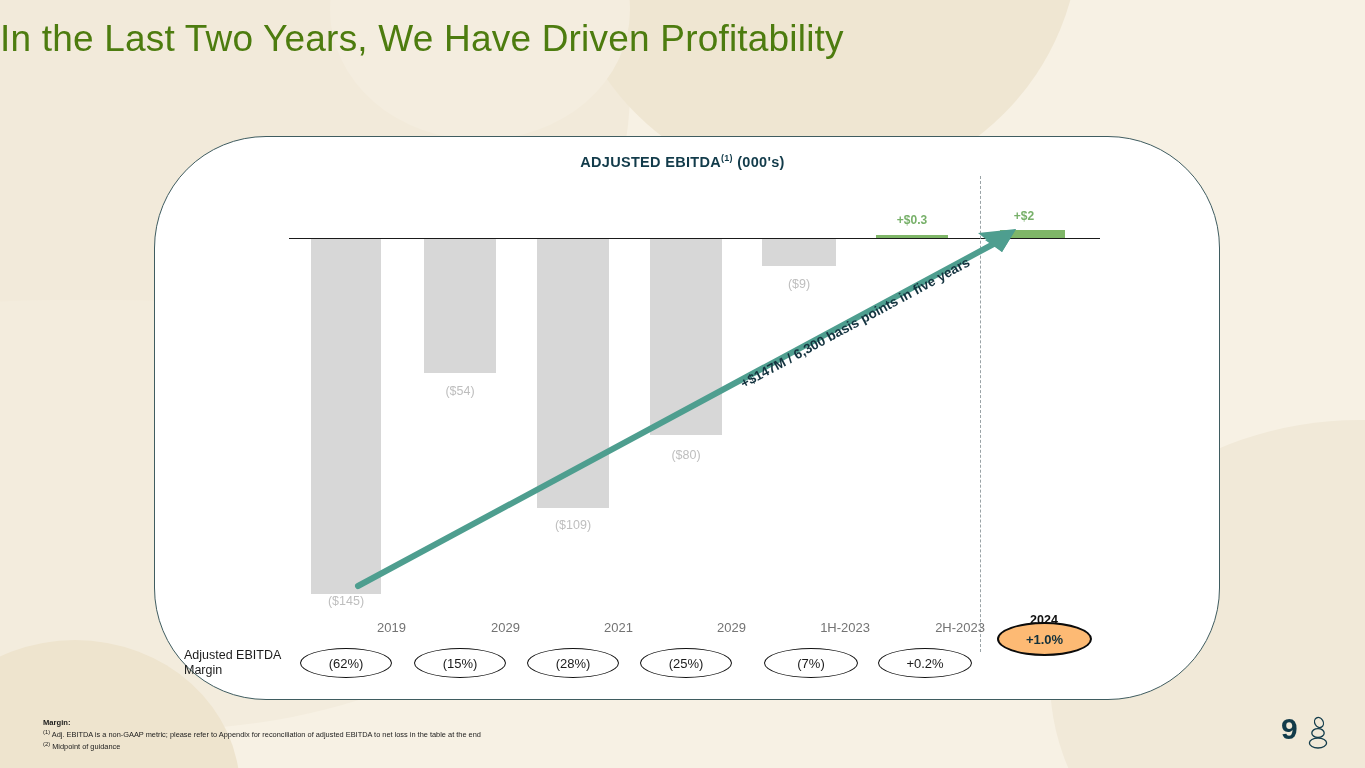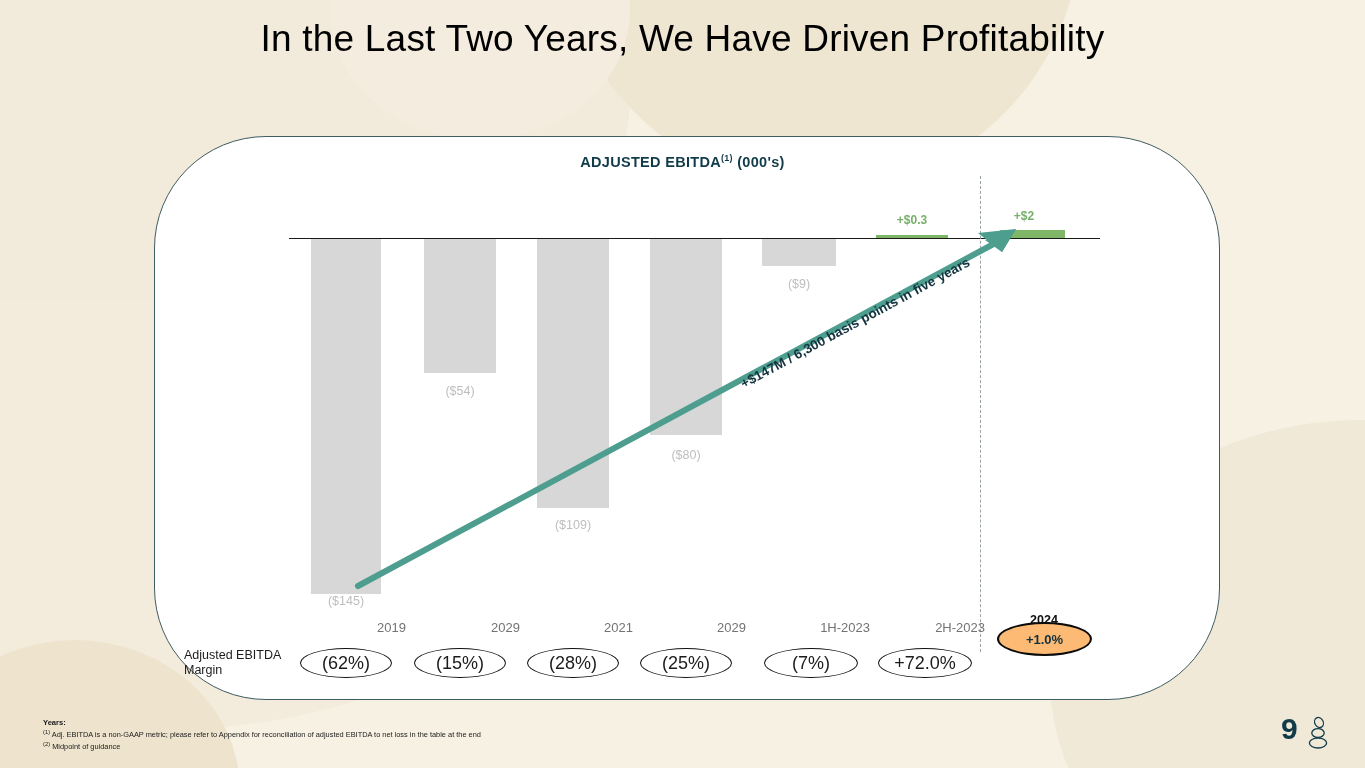--- a/index.html
+++ b/index.html
@@ -15,22 +15,22 @@
   .blob{position:absolute;border-radius:50%;}
   .blob-a{width:780px;height:700px;left:-150px;top:-260px;background:#F2EADA;}
   .blob-b{width:520px;height:520px;left:560px;top:-330px;background:#EFE6D2;}
   .blob-c{width:900px;height:430px;left:-380px;top:300px;background:#F3ECDD;border-radius:52% 48% 44% 56%;}
   .blob-d{width:620px;height:520px;left:1050px;top:420px;background:#F1E9D8;}
   .blob-e{width:330px;height:300px;left:-90px;top:640px;background:#EEE4CE;}
   .blob-f{width:300px;height:260px;left:330px;top:-120px;background:#F4EDDF;}
 
   
   .slide-title{
-    position:absolute;left:0;top:18px;width:1365px;text-align:center;
-    font-size:37px;color:#000000;letter-spacing:.2px;font-weight:400;
+    position:absolute;left:0;top:18px;width:1365px;
+    font-size:37px;color:#4d7c0f;letter-spacing:.2px;font-weight:400;
     font-family:"Liberation Sans", sans-serif;
   }
 
   
   .card{
     position:absolute;left:154px;top:136px;width:1066px;height:564px;
     background:#ffffff;border:1.3px solid #3F5C60;border-radius:112px;
     box-sizing:border-box;
   }
 
@@ -82,21 +82,21 @@
 
   
   .margin-label{
     position:absolute;left:184px;top:648px;width:130px;
     font-size:12.5px;color:#1B1B1B;line-height:15px;
   }
   .pill{
     position:absolute;top:648px;width:92px;height:30px;
     border:1.3px solid #111;border-radius:50%;
     display:flex;align-items:center;justify-content:center;
-    font-size:18px;color:#1B1B1B;background:transparent;box-sizing:border-box;
+    font-size:13px;color:#1B1B1B;background:transparent;box-sizing:border-box;
   }
   .pill-green{
     position:absolute;top:622px;width:95px;height:34px;
     border:2.6px solid #0B0B0B;border-radius:50%;
     background:#fdba74;
     display:flex;align-items:center;justify-content:center;
     font-size:13px;font-weight:bold;color:#12303B;box-sizing:border-box;
   }
 
   
@@ -174,25 +174,25 @@
 <div class="margin-label">
   <span>Adjusted EBITDA</span><br>
   <span>Margin</span>
 </div>
 
 <div class="pill" style="left:300px;">(62%)</div>
 <div class="pill" style="left:414px;">(15%)</div>
 <div class="pill" style="left:527px;">(28%)</div>
 <div class="pill" style="left:640px;">(25%)</div>
 <div class="pill" style="left:764px;width:94px;">(7%)</div>
-<div class="pill" style="left:878px;width:94px;">+72.0%</div>
+<div class="pill" style="left:878px;width:94px;">+0.2%</div>
 <div class="pill-green" style="left:997px;">+1.0%</div>
 
 <div class="notes">
-  <div class="hd">Years:</div>
+  <div class="hd">Margin:</div>
   <div><sup>(1)</sup><span> Adj. EBITDA is a non-GAAP metric; please refer to Appendix for reconciliation of adjusted EBITDA to net loss in the table at the end</span></div>
   <div><sup>(2)</sup><span> Midpoint of guidance</span></div>
 </div>
 
 <div class="page-no">9</div>
 <svg class="logo" viewBox="0 0 26 34">
   <ellipse cx="13" cy="6.5" rx="4.2" ry="5.2" transform="rotate(-28 13 6.5)" fill="none" stroke="#123B4A" stroke-width="1.3"></ellipse>
   <ellipse cx="12" cy="17" rx="6.2" ry="4.4" fill="none" stroke="#123B4A" stroke-width="1.3"></ellipse>
   <ellipse cx="12" cy="27" rx="8.6" ry="5" fill="none" stroke="#123B4A" stroke-width="1.3"></ellipse>
 </svg>

